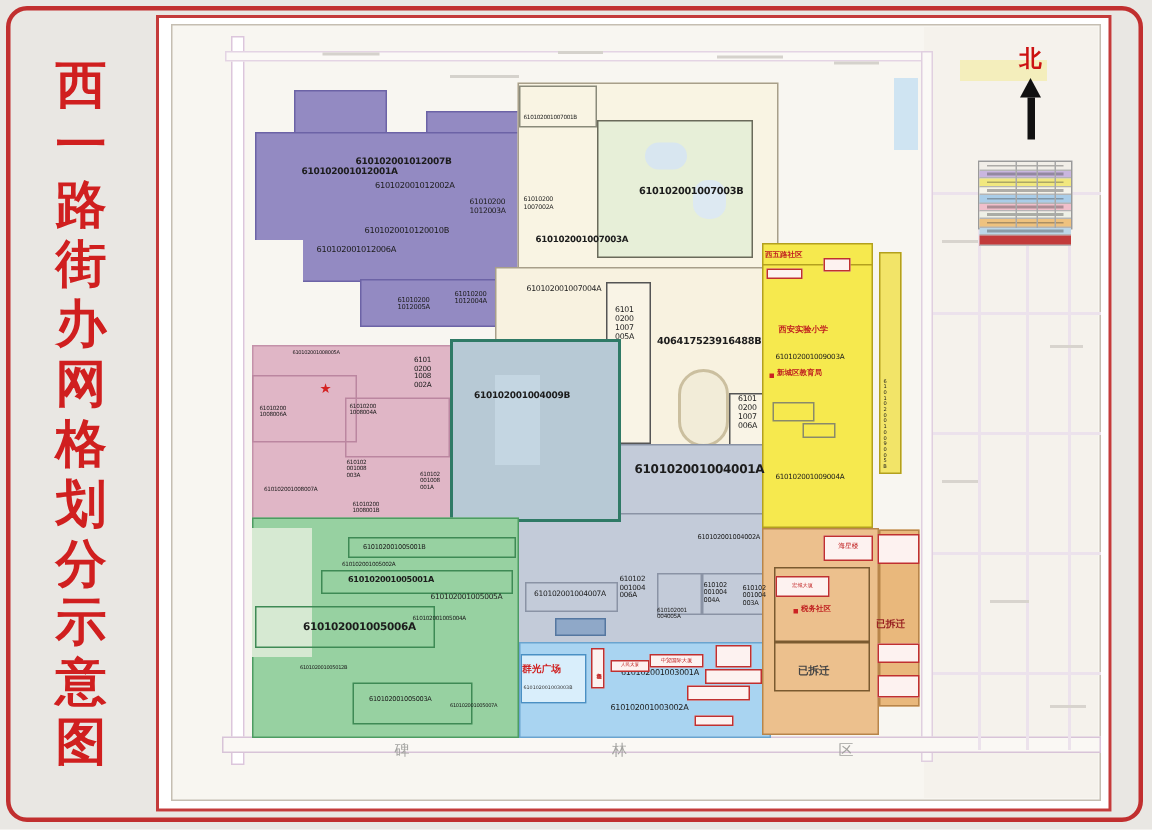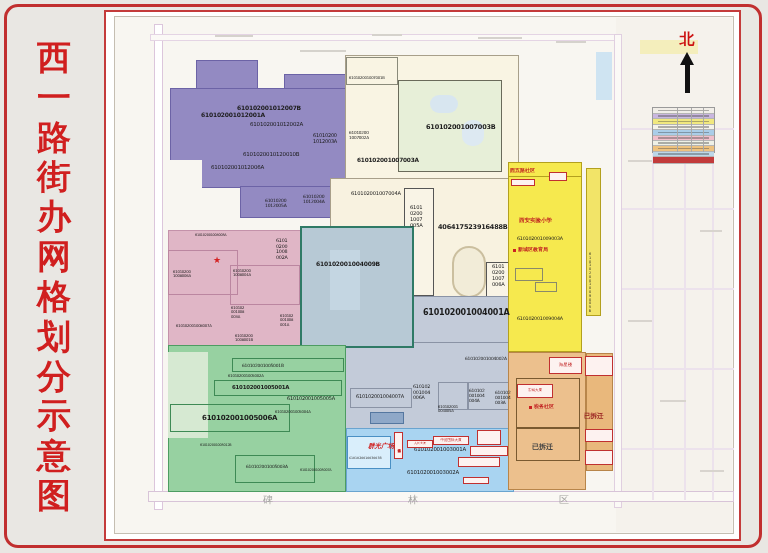--- a/index.html
+++ b/index.html
@@ -204,21 +204,21 @@
       <div class="abs lbox" style="left: 549px; top: 357px; width: 33px; height: 17px; font-size: 4.5px;">海星楼</div>
       <div class="abs lbox" style="left: 585px; top: 356px; width: 28px; height: 20px; font-size: 3px;"></div>
       <div class="abs lbox" style="left: 585px; top: 429px; width: 28px; height: 13px; font-size: 3px;"></div>
       <div class="abs lbox" style="left: 585px; top: 450px; width: 28px; height: 15px; font-size: 3px;"></div>
       <div class="abs tlabel" style="left: 510px; top: 168px; font-size: 5px; color: rgb(192, 32, 32); font-weight: 700;">西五路社区</div>
       <div class="abs tlabel" style="left: 519px; top: 218px; font-size: 5.5px; color: rgb(192, 32, 32); font-weight: 700;">西安实验小学</div>
       <div class="abs tlabel" style="left: 518px; top: 247px; font-size: 5px; color: rgb(192, 32, 32); font-weight: 700;">新城区教育局</div>
       <div class="abs tlabel" style="left: 534px; top: 404px; font-size: 5px; color: rgb(192, 32, 32); font-weight: 700;">税务社区</div>
       <div class="abs tlabel" style="left: 584px; top: 413px; font-size: 6.5px; color: rgb(153, 34, 34); font-weight: 700;">已拆迁</div>
       <div class="abs tlabel" style="left: 532px; top: 444px; font-size: 7px; color: rgb(68, 68, 68); font-weight: 700;">已拆迁</div>
-      <div class="abs tlabel" style="left: 368px; top: 443px; font-size: 6.5px; color: rgb(208, 31, 31); font-weight: 700; font-style: italic;">群光广场</div>
+      <div class="abs tlabel" style="left: 348px; top: 443px; font-size: 6.5px; color: rgb(208, 31, 31); font-weight: 700;">群光广场</div>
       <div class="abs tlabel" style="left: 349px; top: 457px; font-size: 3.2px; color: rgb(51, 51, 51);">610102001003003B</div>
       <div class="abs" style="left: 213px; top: 256px; font-size: 9px; color: rgb(212, 34, 34); line-height: 1;">★</div>
       <div class="abs district" style="left: 263px; top: 493px;">碑</div>
       <div class="abs district" style="left: 408px; top: 493px;">林</div>
       <div class="abs district" style="left: 559px; top: 493px;">区</div>
     </div>
 
   <div id="north" class="abs" style="left:668px;top:30px;width:38px;height:75px;text-align:center;">
     <div id="north-label">北</div>
     <div id="arrow-head" class="abs" style="left:12px;top:22px;"></div>

